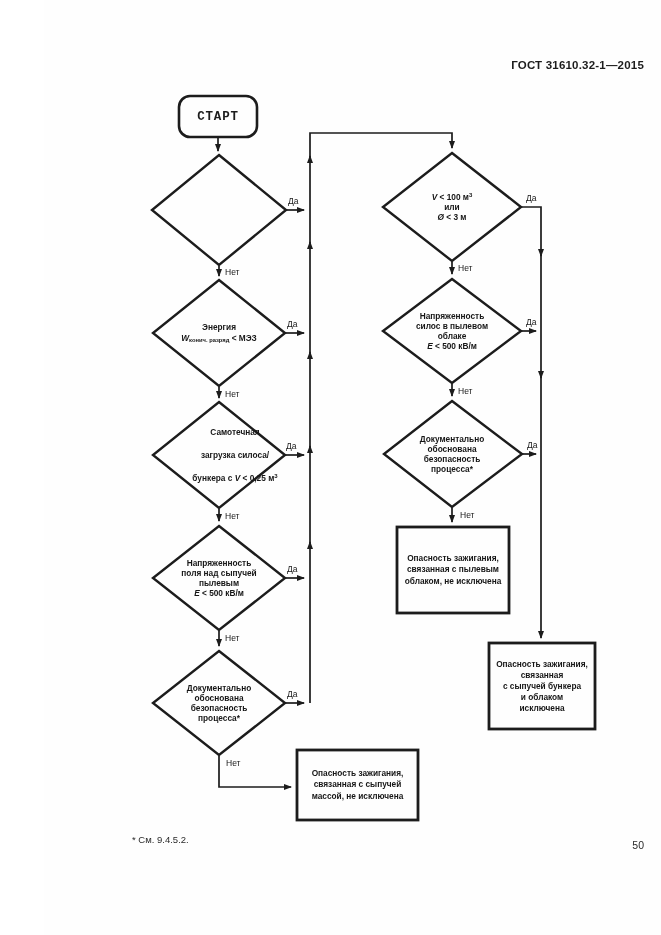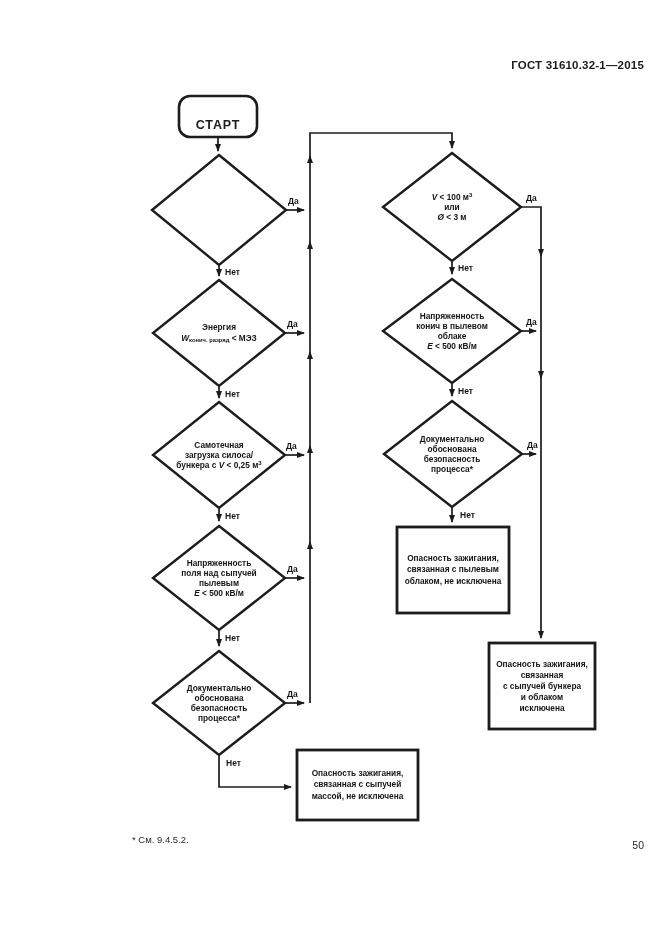--- a/index.html
+++ b/index.html
@@ -7,35 +7,35 @@
   .page {
     position:relative; width:661px; height:935px; background:#fefefe;
     font-family:"Liberation Sans", sans-serif; color:#1c1c1c; overflow:hidden;margin-left:44px;
   }
   svg.lines { position:absolute; left:0; top:0; width:661px; height:935px; }
   .hdr {
     position:absolute; top:59px; left:0; width:600px; text-align:right;
     font-size:11.5px; font-weight:700; letter-spacing:0.2px;
   }
   .start-label {
-    position:absolute; left:135px; top:104px; width:78px; height:41px;
+    position:absolute; left:135px; top:96px; width:78px; height:41px;
     display:flex; align-items:center; justify-content:center;
-    font-size:12.5px; font-weight:700; letter-spacing:0.8px;
+    font-size:12.5px; font-weight:700; letter-spacing:0.8px;font-family:Liberation Mono, monospace;
   }
   .node-text {
     position:absolute; display:flex; flex-direction:column;
     align-items:center; justify-content:center; text-align:center;
     font-size:8.3px; font-weight:700; line-height:1.22; color:#161616;
   }
   .rect-text { line-height:1.35; }
   .node-text i { font-style:italic; }
   .node-text sub { font-size:5.8px; vertical-align:-1px; }
   .node-text sup { font-size:6px; vertical-align:3px; }
   .tag {
-    position:absolute; font-size:8.5px; font-weight:700; color:#161616;
+    position:absolute; font-size:8.5px; font-weight:400; color:#161616;
     white-space:nowrap;
   }
   .footnote { position:absolute; left:88px; top:834px; font-size:9.5px; color:#2a2a2a; }
   .caption {
     position:absolute; left:0; top:826px; width:661px; text-align:center;
     font-size:9.5px; color:#2a2a2a;
   }
   .pagenum { position:absolute; left:540px; top:839px; width:60px; text-align:right; font-size:10.5px; color:#2a2a2a; }
 </style>
 </head>
@@ -103,21 +103,21 @@
   <div class="pagenum">50</div>
 
   <div class="start-label">СТАРТ</div>
 
 
   <div class="node-text" style="left:110px;top:305px;width:130px;height:56px;">
     <span>Энергия</span>
     <span><i>W</i><sub>конич. разряд</sub><span> &lt; МЭЗ</span></span>
   </div>
 
-  <div class="node-text" style="left:108px;top:427px;width:134px;height:56px;">
+  <div class="node-text" style="left:124px;top:427px;width:134px;height:56px;justify-content:space-between;">
     <span>Самотечная</span>
     <span>загрузка силоса/</span>
     <span><span>бункера с </span><i>V</i><span> &lt; 0,25 м</span><sup>3</sup></span>
   </div>
 
   <div class="node-text" style="left:110px;top:550px;width:130px;height:56px;">
     <span>Напряженность</span>
     <span>поля над сыпучей</span>
     <span>пылевым</span>
     <span><i>E</i><span> &lt; 500 кВ/м</span></span>
@@ -131,21 +131,21 @@
   </div>
 
   <div class="node-text" style="left:343px;top:179px;width:130px;height:56px;">
     <span><i>V</i><span> &lt; 100 м</span><sup>3</sup></span>
     <span>или</span>
     <span><i>Ø</i><span> &lt; 3 м</span></span>
   </div>
 
   <div class="node-text" style="left:343px;top:303px;width:130px;height:56px;">
     <span>Напряженность</span>
-    <span>конич в пылевом</span>
+    <span>силос в пылевом</span>
     <span>облаке</span>
     <span><i>E</i><span> &lt; 500 кВ/м</span></span>
   </div>
 
   <div class="node-text" style="left:343px;top:426px;width:130px;height:56px;">
     <span>Документально</span>
     <span>обоснована</span>
     <span>безопасность</span>
     <span>процесса*</span>
   </div>

